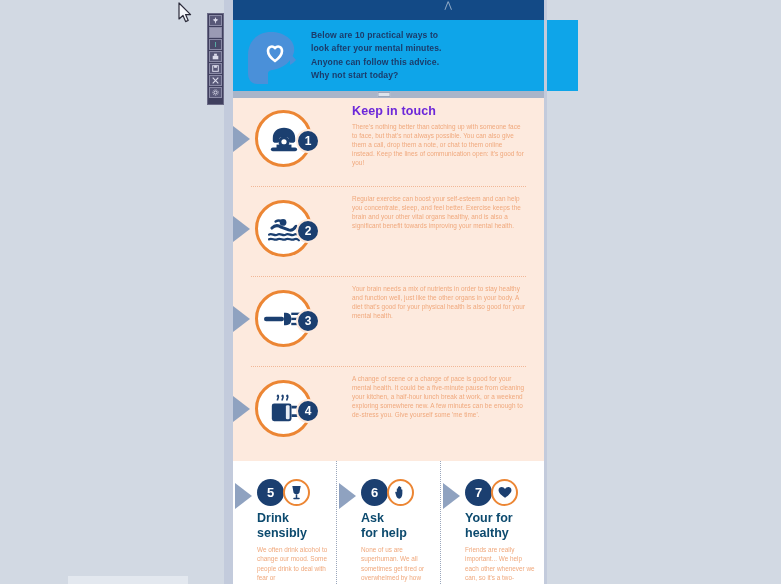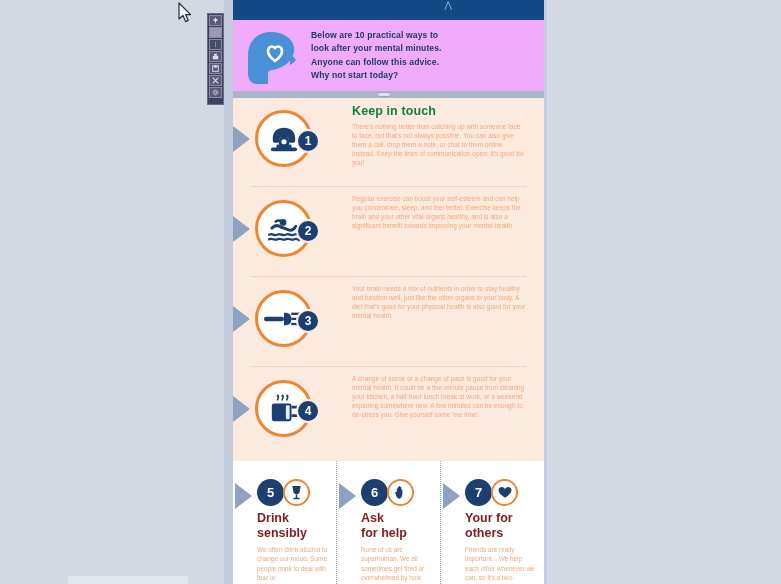--- a/index.html
+++ b/index.html
@@ -62,22 +62,22 @@
     position:absolute; left:9px; top:0; width:311px; height:20px;
     background:#134a86;
   }
   .navy-banner .glyph {
     position:absolute; right:92px; top:0px;
     color:#ffffff; font-size:9px; opacity:.55;
   }
 
   
   .intro {
-    position:absolute; left:9px; top:20px; width:311px; height:71px;
-    background:#f0abfc;
+    position:absolute; left:9px; top:20px; width:345px; height:71px;
+    background:#0ea5e9;
     display:flex; align-items:center;
   }
   .intro-icon { width:78px; flex:0 0 78px; display:flex; justify-content:center; align-items:flex-start; padding-top:4px;}
   .intro-text {
     font-size:8.6px; line-height:13.5px; color:#1b3c6b;
     font-weight:bold; letter-spacing:.1px;
   }
   .intro-text div { white-space:nowrap; }
 
   
@@ -114,21 +114,21 @@
   .row .badge {
     position:absolute; left:63px; top:31px;
     width:24px; height:24px; border-radius:50%;
     background:#1b3f70; color:#ffffff;
     font-size:12px; font-weight:bold;
     display:flex; align-items:center; justify-content:center;
     border:2px solid #fdeade;
   }
   .row .txt { position:absolute; left:119px; top:6px; right:18px; }
   .row h3 {
-    font-size:12.5px; color:#15803d; font-weight:bold;
+    font-size:12.5px; color:#6d28d9; font-weight:bold;
     margin-bottom:4px; letter-spacing:.1px;
   }
   .row p {
     font-size:6.4px; line-height:9.1px; color:#f0a87c;
     letter-spacing:.05px;
   }
   .dotted {
     position:absolute; left:18px; right:18px; height:0;
     border-top:1px dotted #f2b796;
   }
@@ -156,21 +156,21 @@
     display:flex;align-items:center;justify-content:center;
   }
   .tcol .ringc {
     position:absolute; left:50px; top:18px;
     width:27px;height:27px;border-radius:50%;
     background:#ffffff;border:2.5px solid #ec8634;
     display:flex;align-items:center;justify-content:center;
   }
   .tcol h3 {
     position:absolute; left:24px; top:50px; right:6px;
-    font-size:12.5px; line-height:15px; color:#7f1d1d; font-weight:bold;
+    font-size:12.5px; line-height:15px; color:#0c4a6e; font-weight:bold;
   }
   .tcol p {
     position:absolute; left:24px; top:84px; right:8px;
     font-size:6.4px; line-height:9.4px; color:#f0a87c;
   }
 
   
   .page-edge {
     position:absolute; left:544px; top:0; width:3px; height:584px;
     background:#c3cbdc; z-index:4;
@@ -351,21 +351,21 @@
       </div>
 
       <div class="tcol">
         <div class="arrow"></div>
         <div class="numc">7</div>
         <div class="ringc">
           <svg width="14" height="13" viewBox="0 0 16 14">
             <path d="M8 13 C8 13 0.6 8.4 0.6 4.4 C0.6 2 2.4 0.7 4.2 0.7 C5.8 0.7 7.2 1.8 8 3 C8.8 1.8 10.2 0.7 11.8 0.7 C13.6 0.7 15.4 2 15.4 4.4 C15.4 8.4 8 13 8 13 Z" fill="#1b3f70"></path>
           </svg>
         </div>
-        <h3><span>Your for</span><br><span>others</span></h3>
+        <h3><span>Your for</span><br><span>healthy</span></h3>
         <p>Friends are really important... We help each other whenever we can, so it's a two-</p>
       </div>
     </div>
   </div>
 
   <div class="page-edge"></div>
 
   <div class="cursor">
     <svg width="16" height="22" viewBox="0 0 16 22">
       <path d="M1 1 L1 17 L5 13.5 L7.6 19.6 L10.2 18.4 L7.6 12.6 L12.6 12.6 Z" fill="#f4f6fa" stroke="#2b2b3a" stroke-width="1.2" stroke-linejoin="round"></path>

